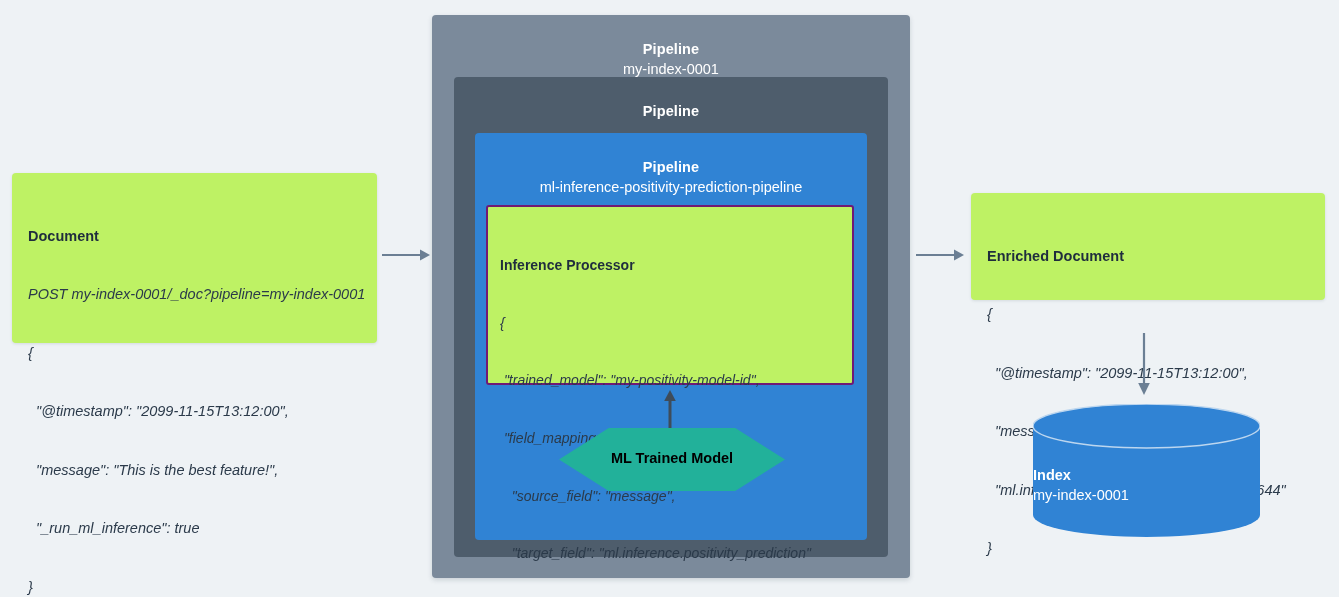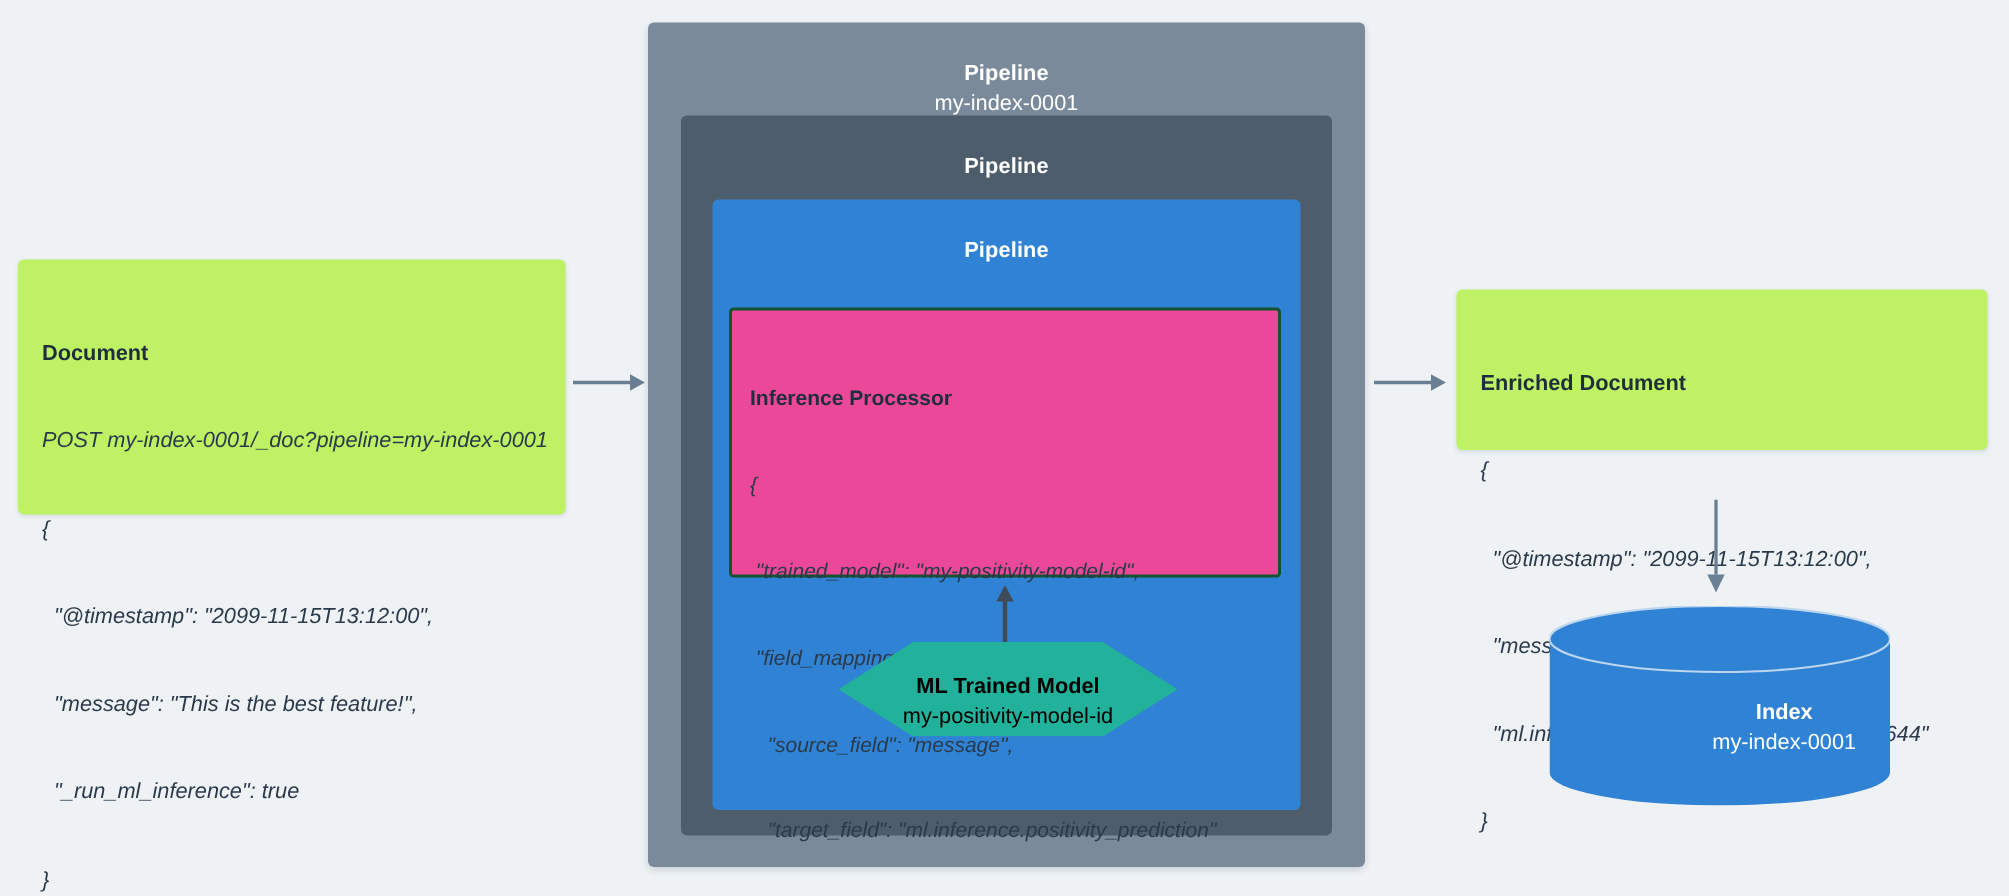--- a/index.html
+++ b/index.html
@@ -109,22 +109,22 @@
     line-height: 21px;
   }
 
   
   #inference-processor-card {
     position: absolute;
     left: 11px;
     top: 72px;
     width: 368px;
     height: 180px;
-    background: #ec4899;
-    border: 2px solid #14532d;
+    background: #bef264;
+    border: 2px solid #701a75;
     border-radius: 3px;
     box-sizing: border-box;
     padding: 10px 12px;
     color: #2b3a4a;
     font-size: 14px;
     line-height: 19.2px;
     white-space: pre;
   }
   #inference-processor-card .doc-title { font-size: 14px; line-height: 20px; }
 
@@ -161,23 +161,22 @@
     top: 404px;
     width: 227px;
     height: 133px;
   }
   #index-cylinder svg { display: block; }
   #index-cylinder .cyl-label {
     position: absolute;
     left: 0;
     top: 62px;
     width: 227px;
-    text-align: center;
+    text-align: left;
     color: #ffffff;
-    padding-left: 43px;
   }
   #index-cylinder .cyl-title {
     display: block;
     font-weight: bold;
     font-size: 14.5px;
     line-height: 19px;
   }
   #index-cylinder .cyl-sub {
     display: block;
     font-size: 14.5px;
@@ -220,20 +219,21 @@
     </div>
 
     <div id="pipeline-middle">
       <div class="box-heading">
         <span class="box-title">Pipeline</span>
       </div>
 
       <div id="pipeline-inner">
         <div class="box-heading">
           <span class="box-title">Pipeline</span>
+          <span class="box-sub">ml-inference-positivity-prediction-pipeline</span>
         </div>
 
         <div id="inference-processor-card">
           <span class="doc-title">Inference Processor</span>
           <span class="doc-line">{</span>
           <span class="doc-line"> "trained_model": "my-positivity-model-id",</span>
           <span class="doc-line"> "field_mappings": [{</span>
           <span class="doc-line">   "source_field": "message",</span>
           <span class="doc-line">   "target_field": "ml.inference.positivity_prediction"</span>
           
@@ -245,21 +245,20 @@
 
   <div class="arrow" id="arrow-model-to-processor">
     <svg width="20" height="40" viewBox="0 0 20 40">
       <line x1="10" y1="40" x2="10" y2="10" stroke="#3e4c5a" stroke-width="3"></line>
       <polygon points="4.2,11 10,0 15.8,11" fill="#3e4c5a"></polygon>
     </svg>
   </div>
 
   <div id="ml-trained-model-hexagon">
     <span class="hex-title">ML Trained Model</span>
-    <span class="hex-sub">my-positivity-model-id</span>
   </div>
 
   <div class="arrow" id="arrow-pipeline-to-enriched">
     <svg width="48" height="20" viewBox="0 0 48 20">
       <line x1="0" y1="10" x2="38" y2="10" stroke="#6b7f94" stroke-width="2.2"></line>
       <polygon points="38,4.5 48,10 38,15.5" fill="#6b7f94"></polygon>
     </svg>
   </div>
 
   <div class="doc-card" id="enriched-document-card">

